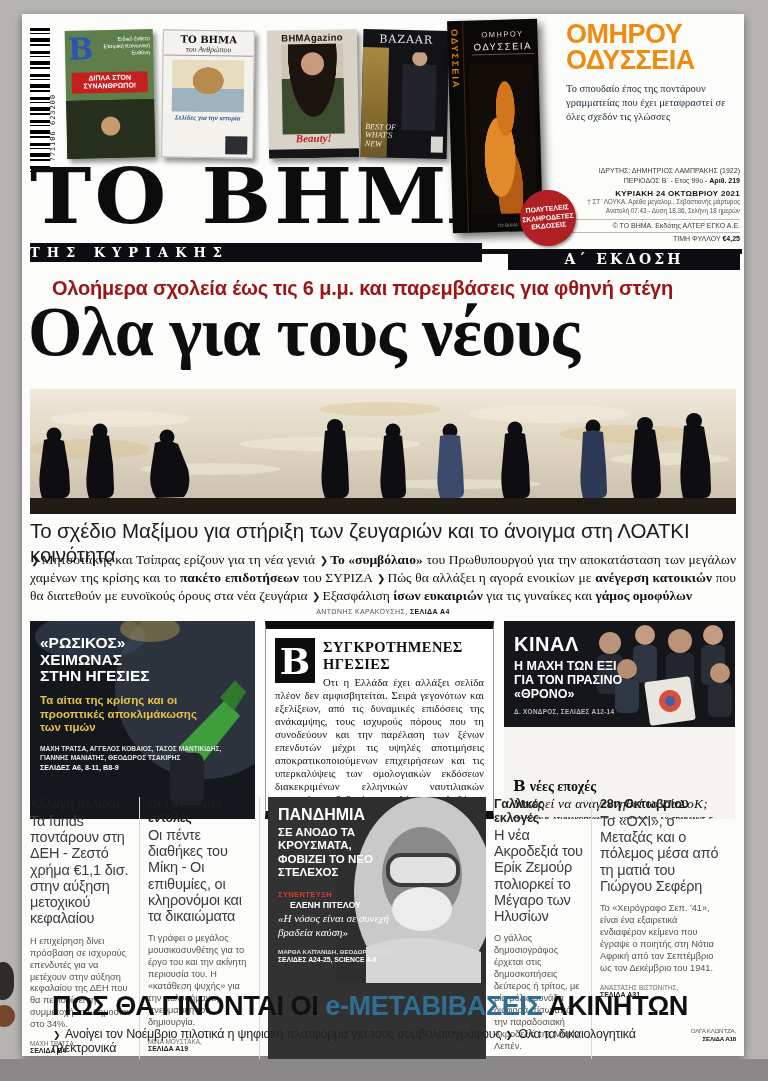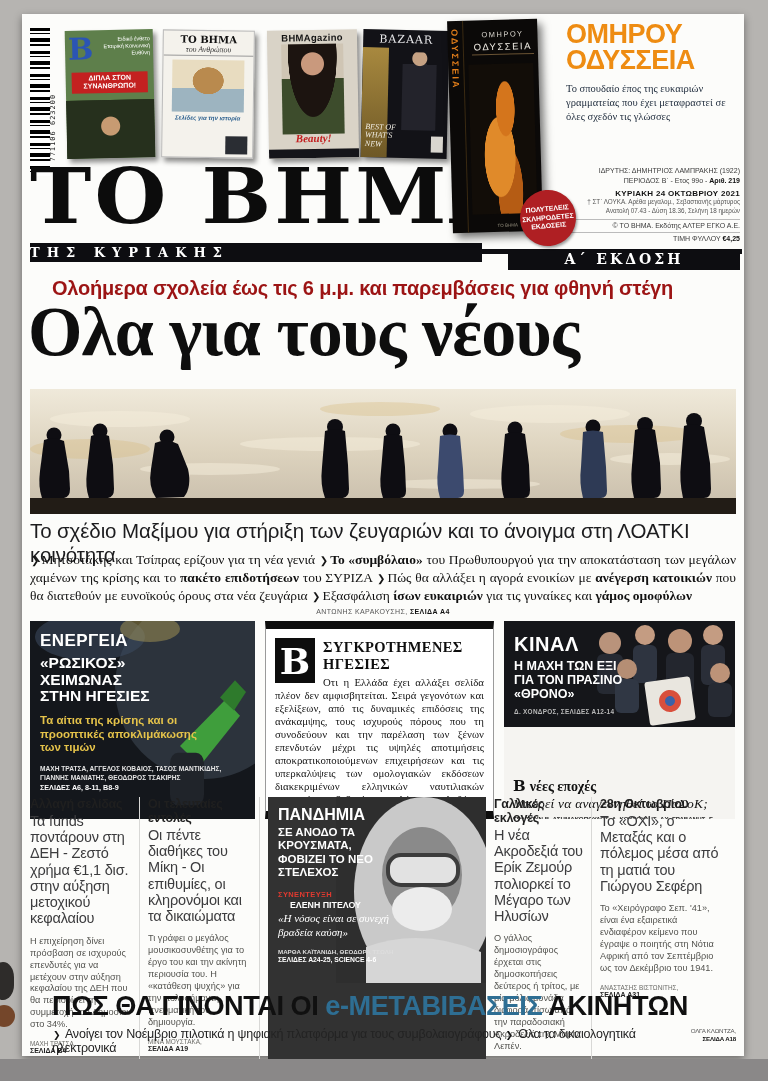--- a/index.html
+++ b/index.html
@@ -226,21 +226,21 @@
       <div class="bk-art"></div>
       <div class="bk-foot">ΤΟ ΒΗΜΑ</div>
     </div>
     <div class="badge">ΠΟΛΥΤΕΛΕΙΣ ΣΚΛΗΡΟΔΕΤΕΣ ΕΚΔΟΣΕΙΣ</div>
 
     <div class="bookpromo">
       <div class="bp-title">
         <div>ΟΜΗΡΟΥ</div>
         <div>ΟΔΥΣΣΕΙΑ</div>
       </div>
-      <div class="bp-desc">Το σπουδαίο έπος της ευκαιριών γραμματείας που έχει μεταφραστεί σε όλες σχεδόν τις γλώσσες</div>
+      <div class="bp-desc">Το σπουδαίο έπος της ποντάρουν γραμματείας που έχει μεταφραστεί σε όλες σχεδόν τις γλώσσες</div>
     </div>
 
     <div class="pubinfo">
       <div class="pi-line">ΙΔΡΥΤΗΣ: ΔΗΜΗΤΡΙΟΣ ΛΑΜΠΡΑΚΗΣ (1922)</div>
       <div class="pi-line"><span>ΠΕΡΙΟΔΟΣ Β΄ - Ετος 99ο - </span><b class="pi-b">Αριθ. 219</b></div>
       <div class="pi-date">ΚΥΡΙΑΚΗ 24 ΟΚΤΩΒΡΙΟΥ 2021</div>
       <div class="pi-small">† ΣΤ΄ ΛΟΥΚΑ. Αρέθα μεγαλομ., Σεβαστιανής μάρτυρος</div>
       <div class="pi-small">Ανατολή 07.43 - Δύση 18.36, Σελήνη 18 ημερών</div>
       <div class="pi-pub">© ΤΟ ΒΗΜΑ. Εκδότης ΑΛΤΕΡ ΕΓΚΟ Α.Ε.</div>
       <div class="pi-price"><span>ΤΙΜΗ ΦΥΛΛΟΥ </span><b class="pi-b">€4,25</b></div>
@@ -334,21 +334,20 @@
       <div class="energy">
         <svg viewBox="0 0 225 150" preserveAspectRatio="none">
           <rect width="225" height="150" fill="#14171c"></rect>
           <ellipse cx="175" cy="50" rx="90" ry="70" fill="#2c333c"></ellipse>
           <ellipse cx="60" cy="12" rx="55" ry="18" fill="#3c4a60" opacity="0.55"></ellipse>
           <ellipse cx="120" cy="6" rx="30" ry="10" fill="#c7b25a" opacity="0.4"></ellipse>
           <path d="M150 95 L195 60 L210 72 L170 110 Z" fill="#3f9e3c"></path>
           <path d="M190 58 L205 45 L216 54 L204 68 Z" fill="#2e7a2c"></path>
           <rect x="140" y="100" width="34" height="40" rx="8" fill="#20242a"></rect>
         </svg>
-        <div class="en-kicker">ΕΝΕΡΓΕΙΑ</div>
         <div class="en-title">«ΡΩΣΙΚΟΣ» ΧΕΙΜΩΝΑΣ ΣΤΗΝ ΗΓΕΣΙΕΣ</div>
         <div class="en-sub">Τα αίτια της κρίσης και οι προοπτικές αποκλιμάκωσης των τιμών</div>
         <div class="en-auth">ΜΑΧΗ ΤΡΑΤΣΑ, ΑΓΓΕΛΟΣ ΚΟΒΑΙΟΣ, ΤΑΣΟΣ ΜΑΝΤΙΚΙΔΗΣ, ΓΙΑΝΝΗΣ ΜΑΝΙΑΤΗΣ, ΘΕΟΔΩΡΟΣ ΤΣΑΚΙΡΗΣ</div>
         <div class="en-pages">ΣΕΛΙΔΕΣ Α6, 8-11, Β8-9</div>
       </div>
 
       <div class="editorial">
         <div class="ed-logo">Β</div>
         <div class="ed-title">ΣΥΓΚΡΟΤΗΜΕΝΕΣ ΗΓΕΣΙΕΣ</div>
         <div class="ed-body">Οτι η Ελλάδα έχει αλλάξει σελίδα πλέον δεν αμφισβητείται. Σειρά γεγονότων και εξελίξεων, από τις δυναμικές επιδόσεις της ανάκαμψης, τους ισχυρούς πόρους που τη συνοδεύουν και την παρέλαση των ξένων επενδυτών μέχρι τις υψηλές αποτιμήσεις αποκρατικοποιούμενων επιχειρήσεων και τις υπερκαλύψεις των ομολογιακών εκδόσεων διακεκριμένων ελληνικών ναυτιλιακών εταιρειών, επιβεβαιώνει του λόγου το αληθές.</div>

